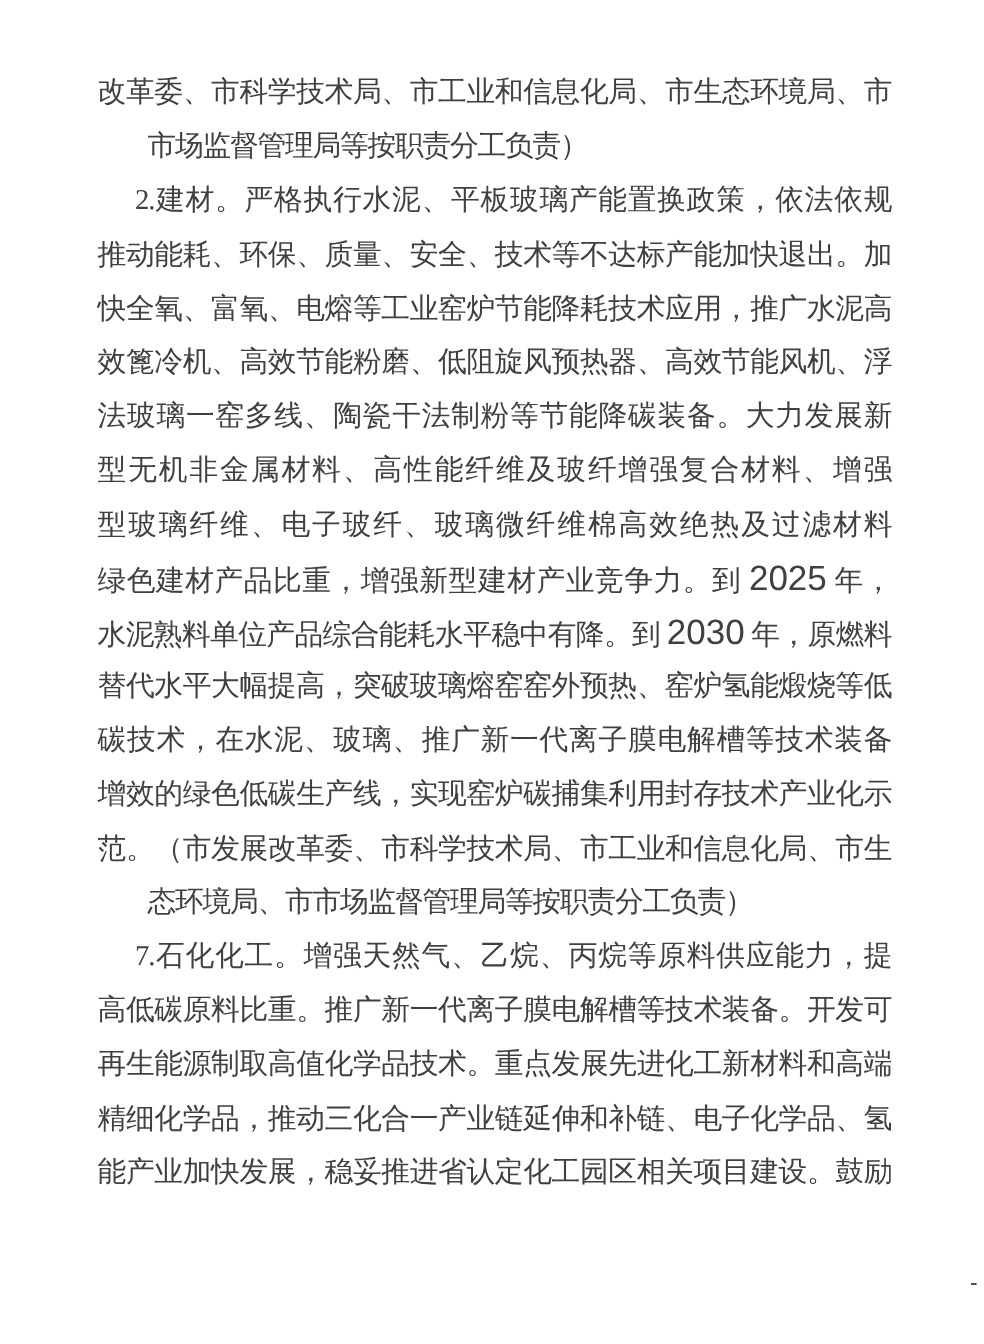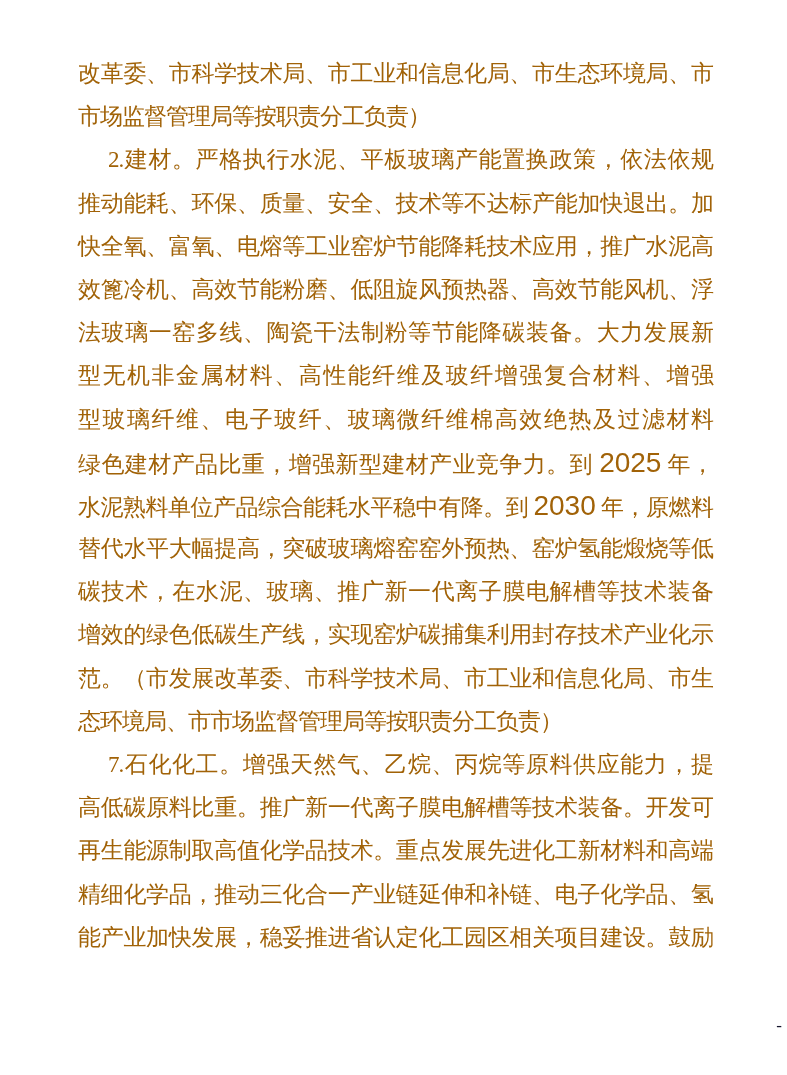--- a/index.html
+++ b/index.html
@@ -30,24 +30,25 @@
   }
   .docline {
     font-family: "Liberation Serif", serif;
     font-size: 23px;
     letter-spacing: -1px;
     line-height: 43.2px;
     height: 43.2px;
     white-space: nowrap;
     text-align: justify;
     text-align-last: justify;
-    color: #a16207;
+    color: #404040;
   }
   .docline.para-end {
     text-align-last: left;
+    margin-left: 40px;
   }
   .docline.indent {
     text-indent: 30px;
   }
   .docline .latin {
     font-family: "Liberation Sans", sans-serif;
     font-size: 28px;
     letter-spacing: 0;
   }
   .footer {

